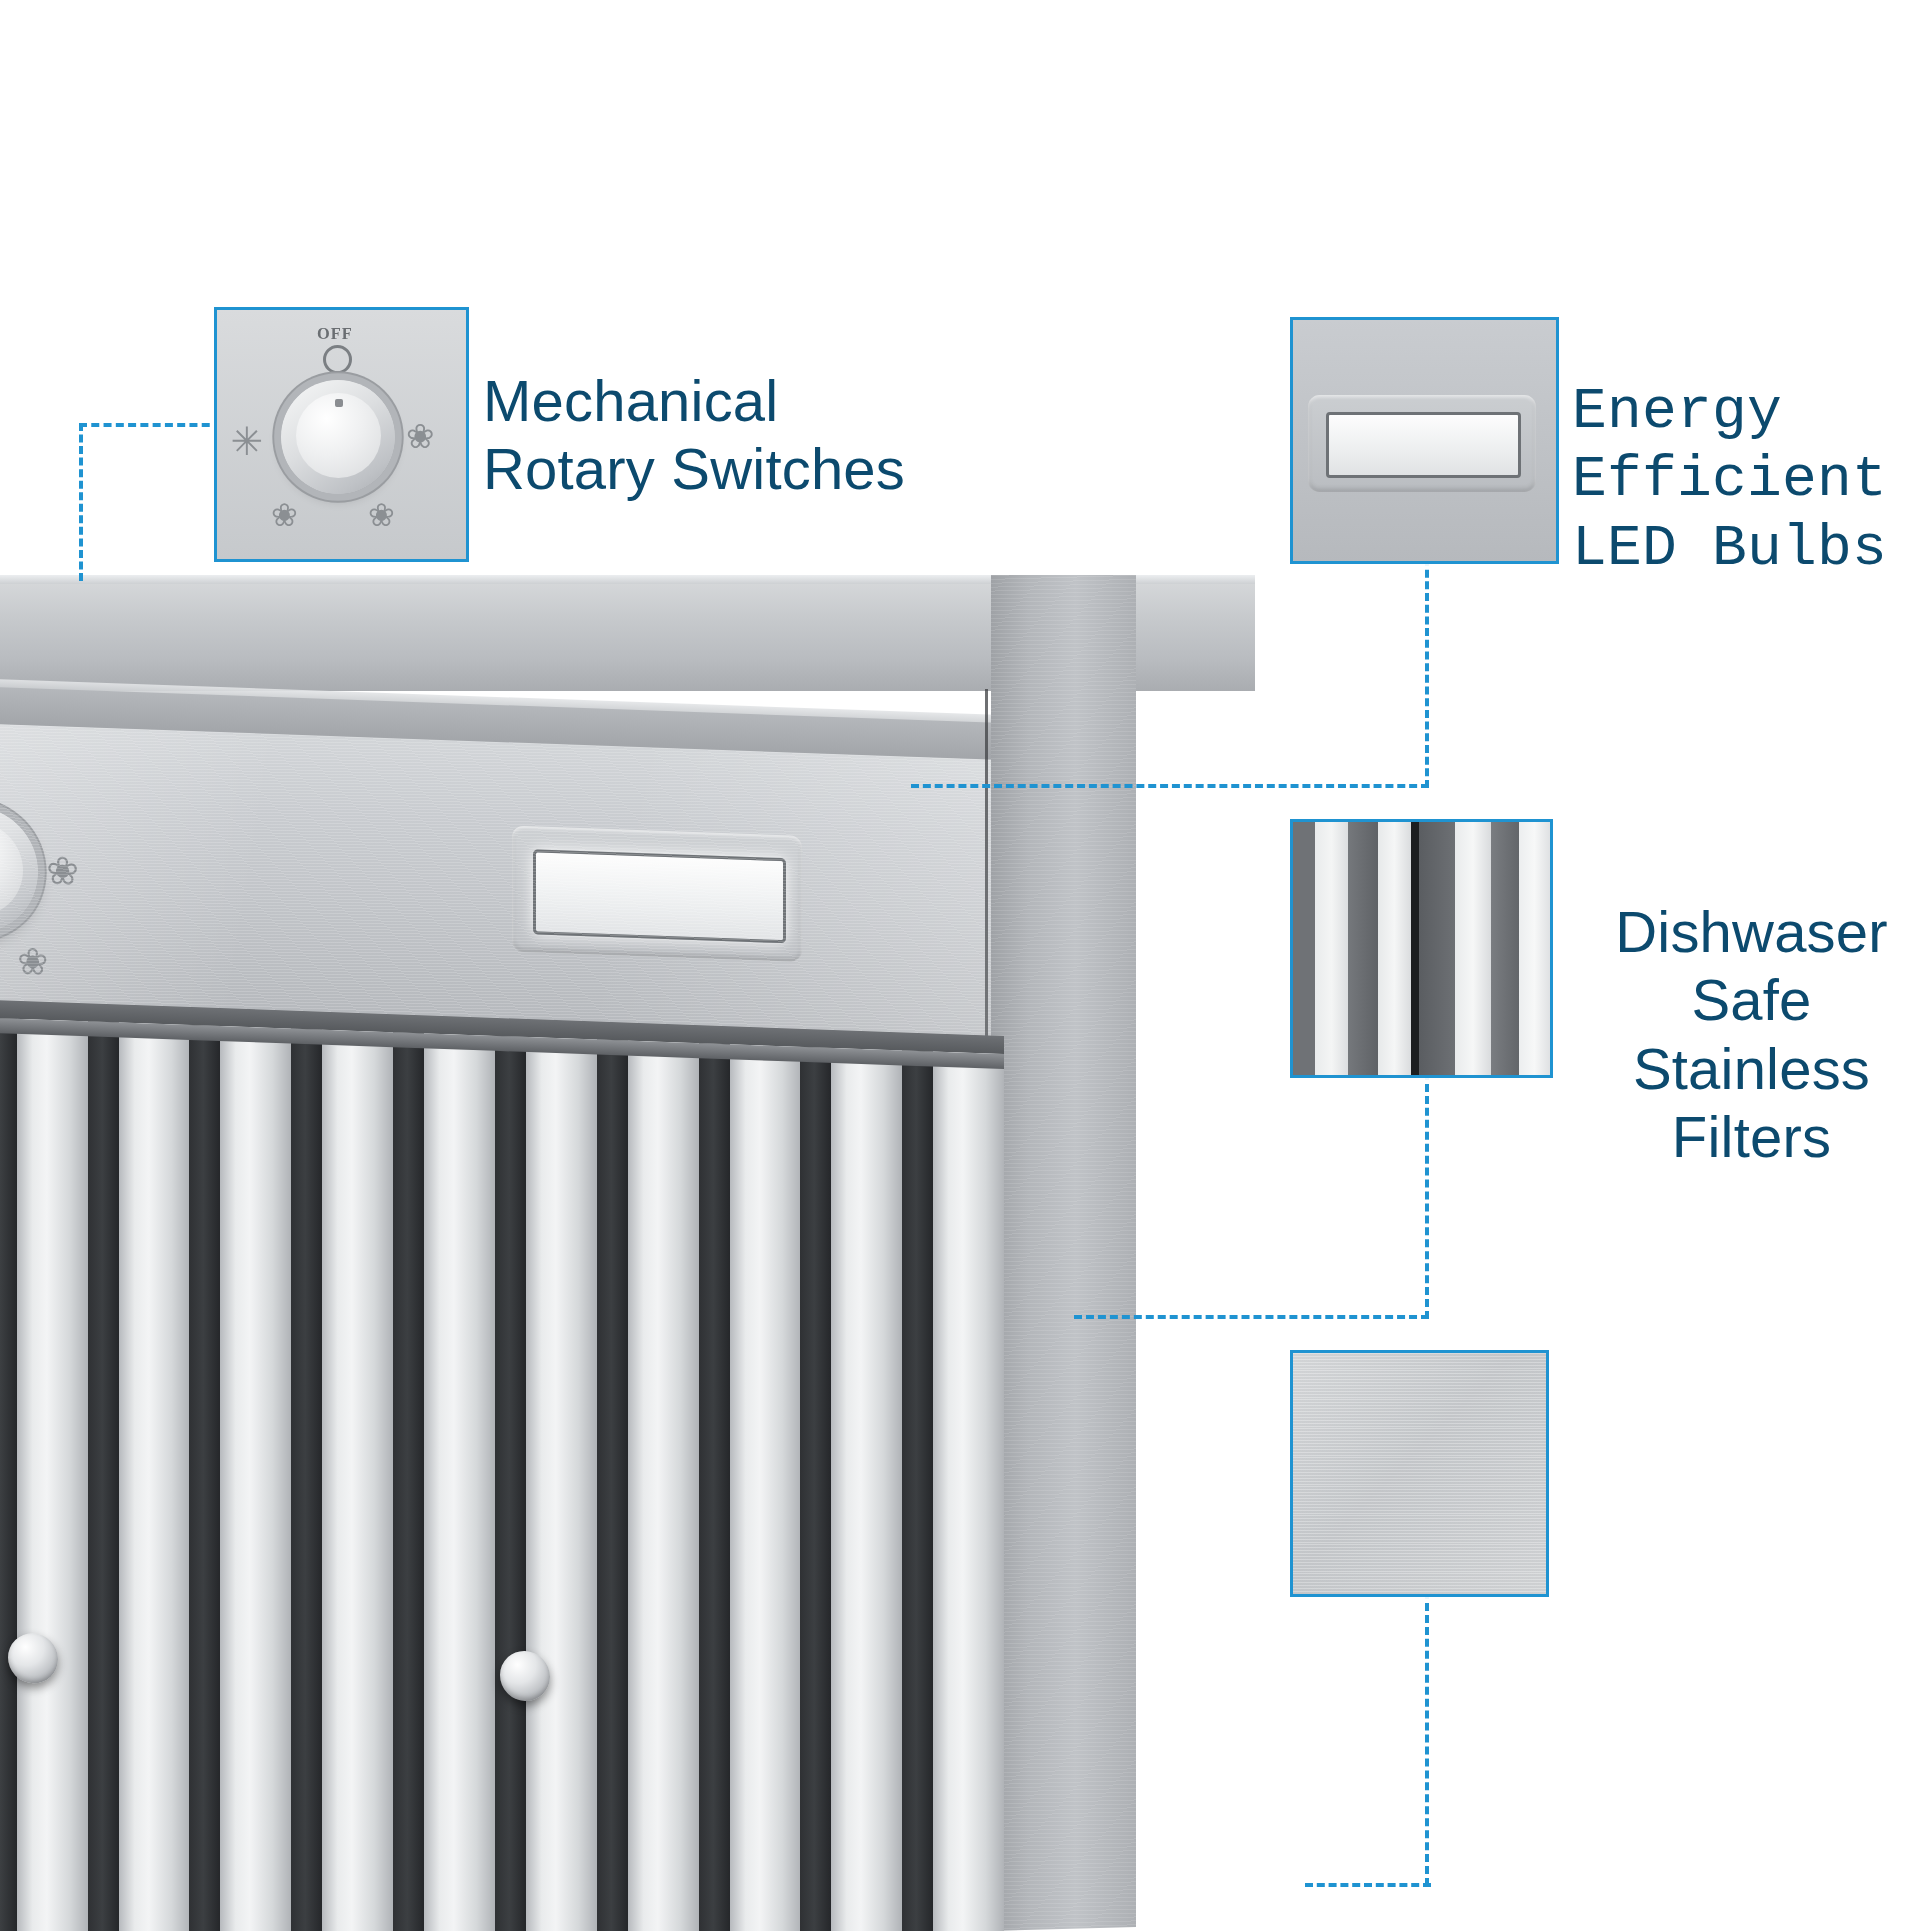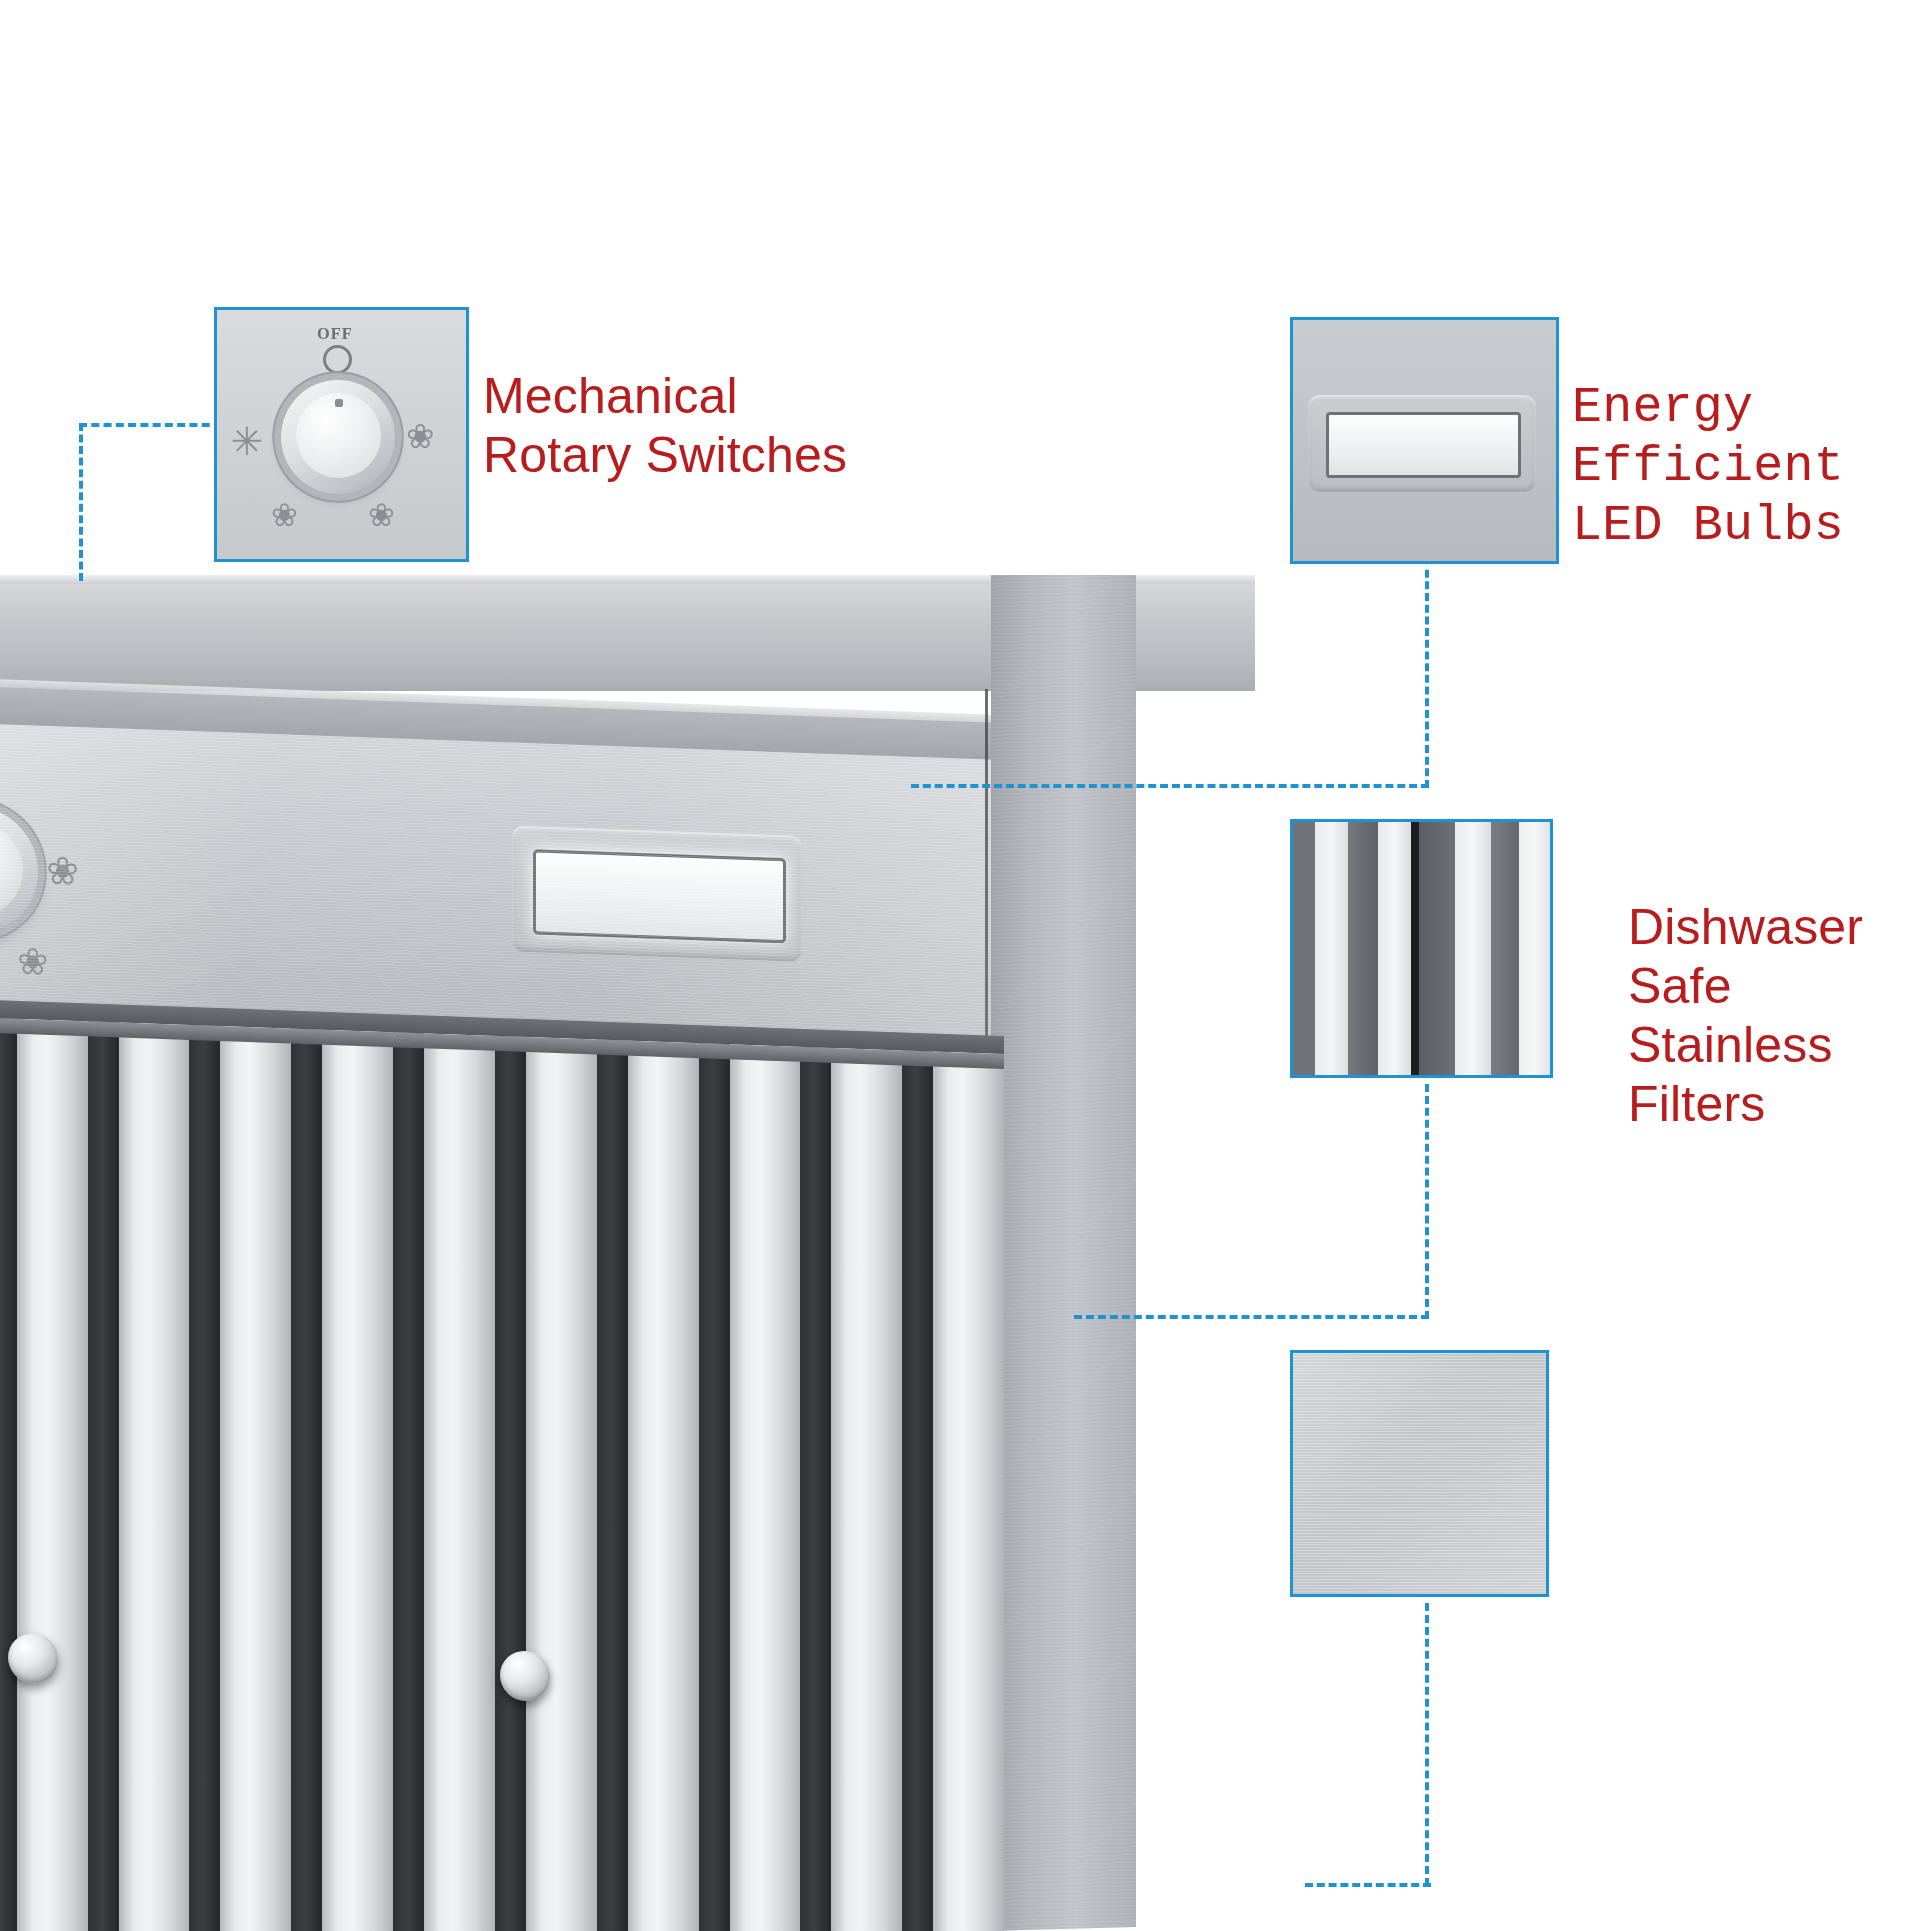--- a/index.html
+++ b/index.html
@@ -83,21 +83,21 @@
         background:linear-gradient(90deg,#b7babe 0%,#e9ebec 22%,#f3f4f5 42%,#d5d8da 74%,#b0b3b7 100%);}
   .vane .cap{position:absolute;top:0;height:15.4px;width:100%;
         background:linear-gradient(180deg,#8e9195,#5e6165);}
   .latch{position:absolute;width:50px;height:50px;border-radius:50%;
         background:radial-gradient(circle at 35% 28%,#ffffff 0%,#e4e6e8 38%,#b7babe 72%,#8d9094 100%);
         box-shadow:0 4.8px 9.7px rgba(0,0,0,.42), inset 0 -2.9px 4.8px rgba(0,0,0,.22);}
 
   
   .cbox{position:absolute;border:3.9px solid #1f93d1;background:#cfd2d5;overflow:hidden;
         box-shadow:0 0 0 3.9px rgba(255,255,255,.92);}
-  .ctext{position:absolute;color:#b91c1c;font-size:50px;line-height:1.18;font-weight:300;
+  .ctext{position:absolute;color:#0c4a6e;font-size:58px;line-height:1.18;font-weight:300;
         letter-spacing:0.2px;font-family:"Liberation Sans",sans-serif;white-space:pre-line;}
 
   
   .c1{left:214px;top:307px;width:249px;height:249px;
       background:linear-gradient(180deg,#d9dbdd,#c6c9cc);font-family:Liberation Serif, serif;}
   .c1 .z-off{position:absolute;left:100px;top:13.5px;font-size:16.4px;font-weight:700;
       letter-spacing:1px;color:#6a6e72;}
   .c1 .z-ring{position:absolute;left:106px;top:35px;width:23px;height:23px;border-radius:50%;
       border:3.1px solid #7b7f83;}
   .c1 .z-knob{position:absolute;left:64px;top:70px;width:114px;height:114px;border-radius:50%;
@@ -269,17 +269,17 @@
       <div class="st" style="left: 77%; width: 11%; background: linear-gradient(90deg, rgb(122, 125, 129), rgb(99, 102, 106));"></div>
       <div class="st" style="left: 88%; width: 12%; background: linear-gradient(90deg, rgb(236, 238, 239), rgb(247, 248, 248), rgb(223, 225, 227));"></div>
     </div>
 
   <div class="cbox c4"></div>
 
   <div class="ctext" style="left:483px;top:367px;">Mechanical
 Rotary Switches</div>
   <div class="ctext" style="left:1572px;top:378px;font-family:Liberation Mono, monospace;">Energy Efficient
 LED Bulbs</div>
-  <div class="ctext" style="left:1628px;top:898px;">Dishwaser Safe
+  <div class="ctext" style="left:1572px;top:898px;text-align:center;">Dishwaser Safe
 Stainless Filters</div>
 
 </div>
 
 
 </body></html>

